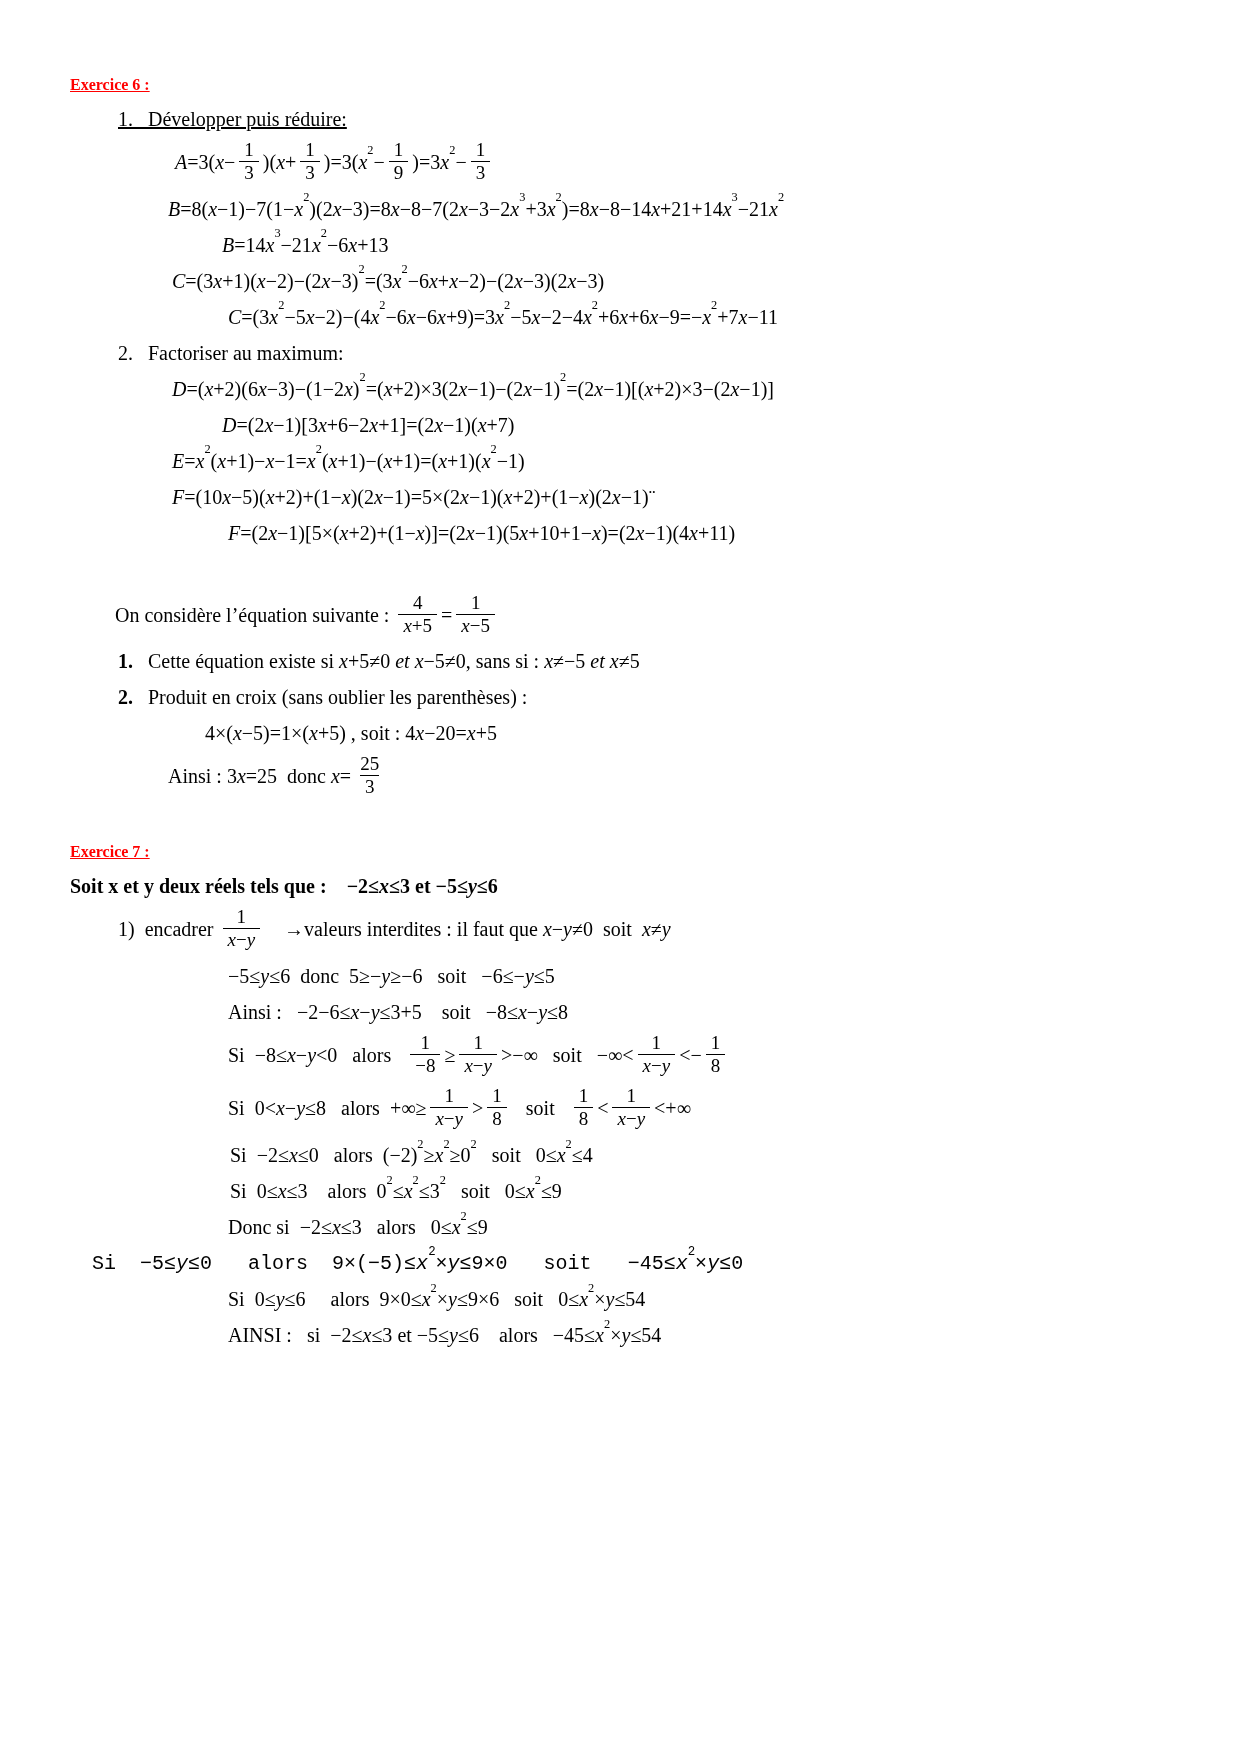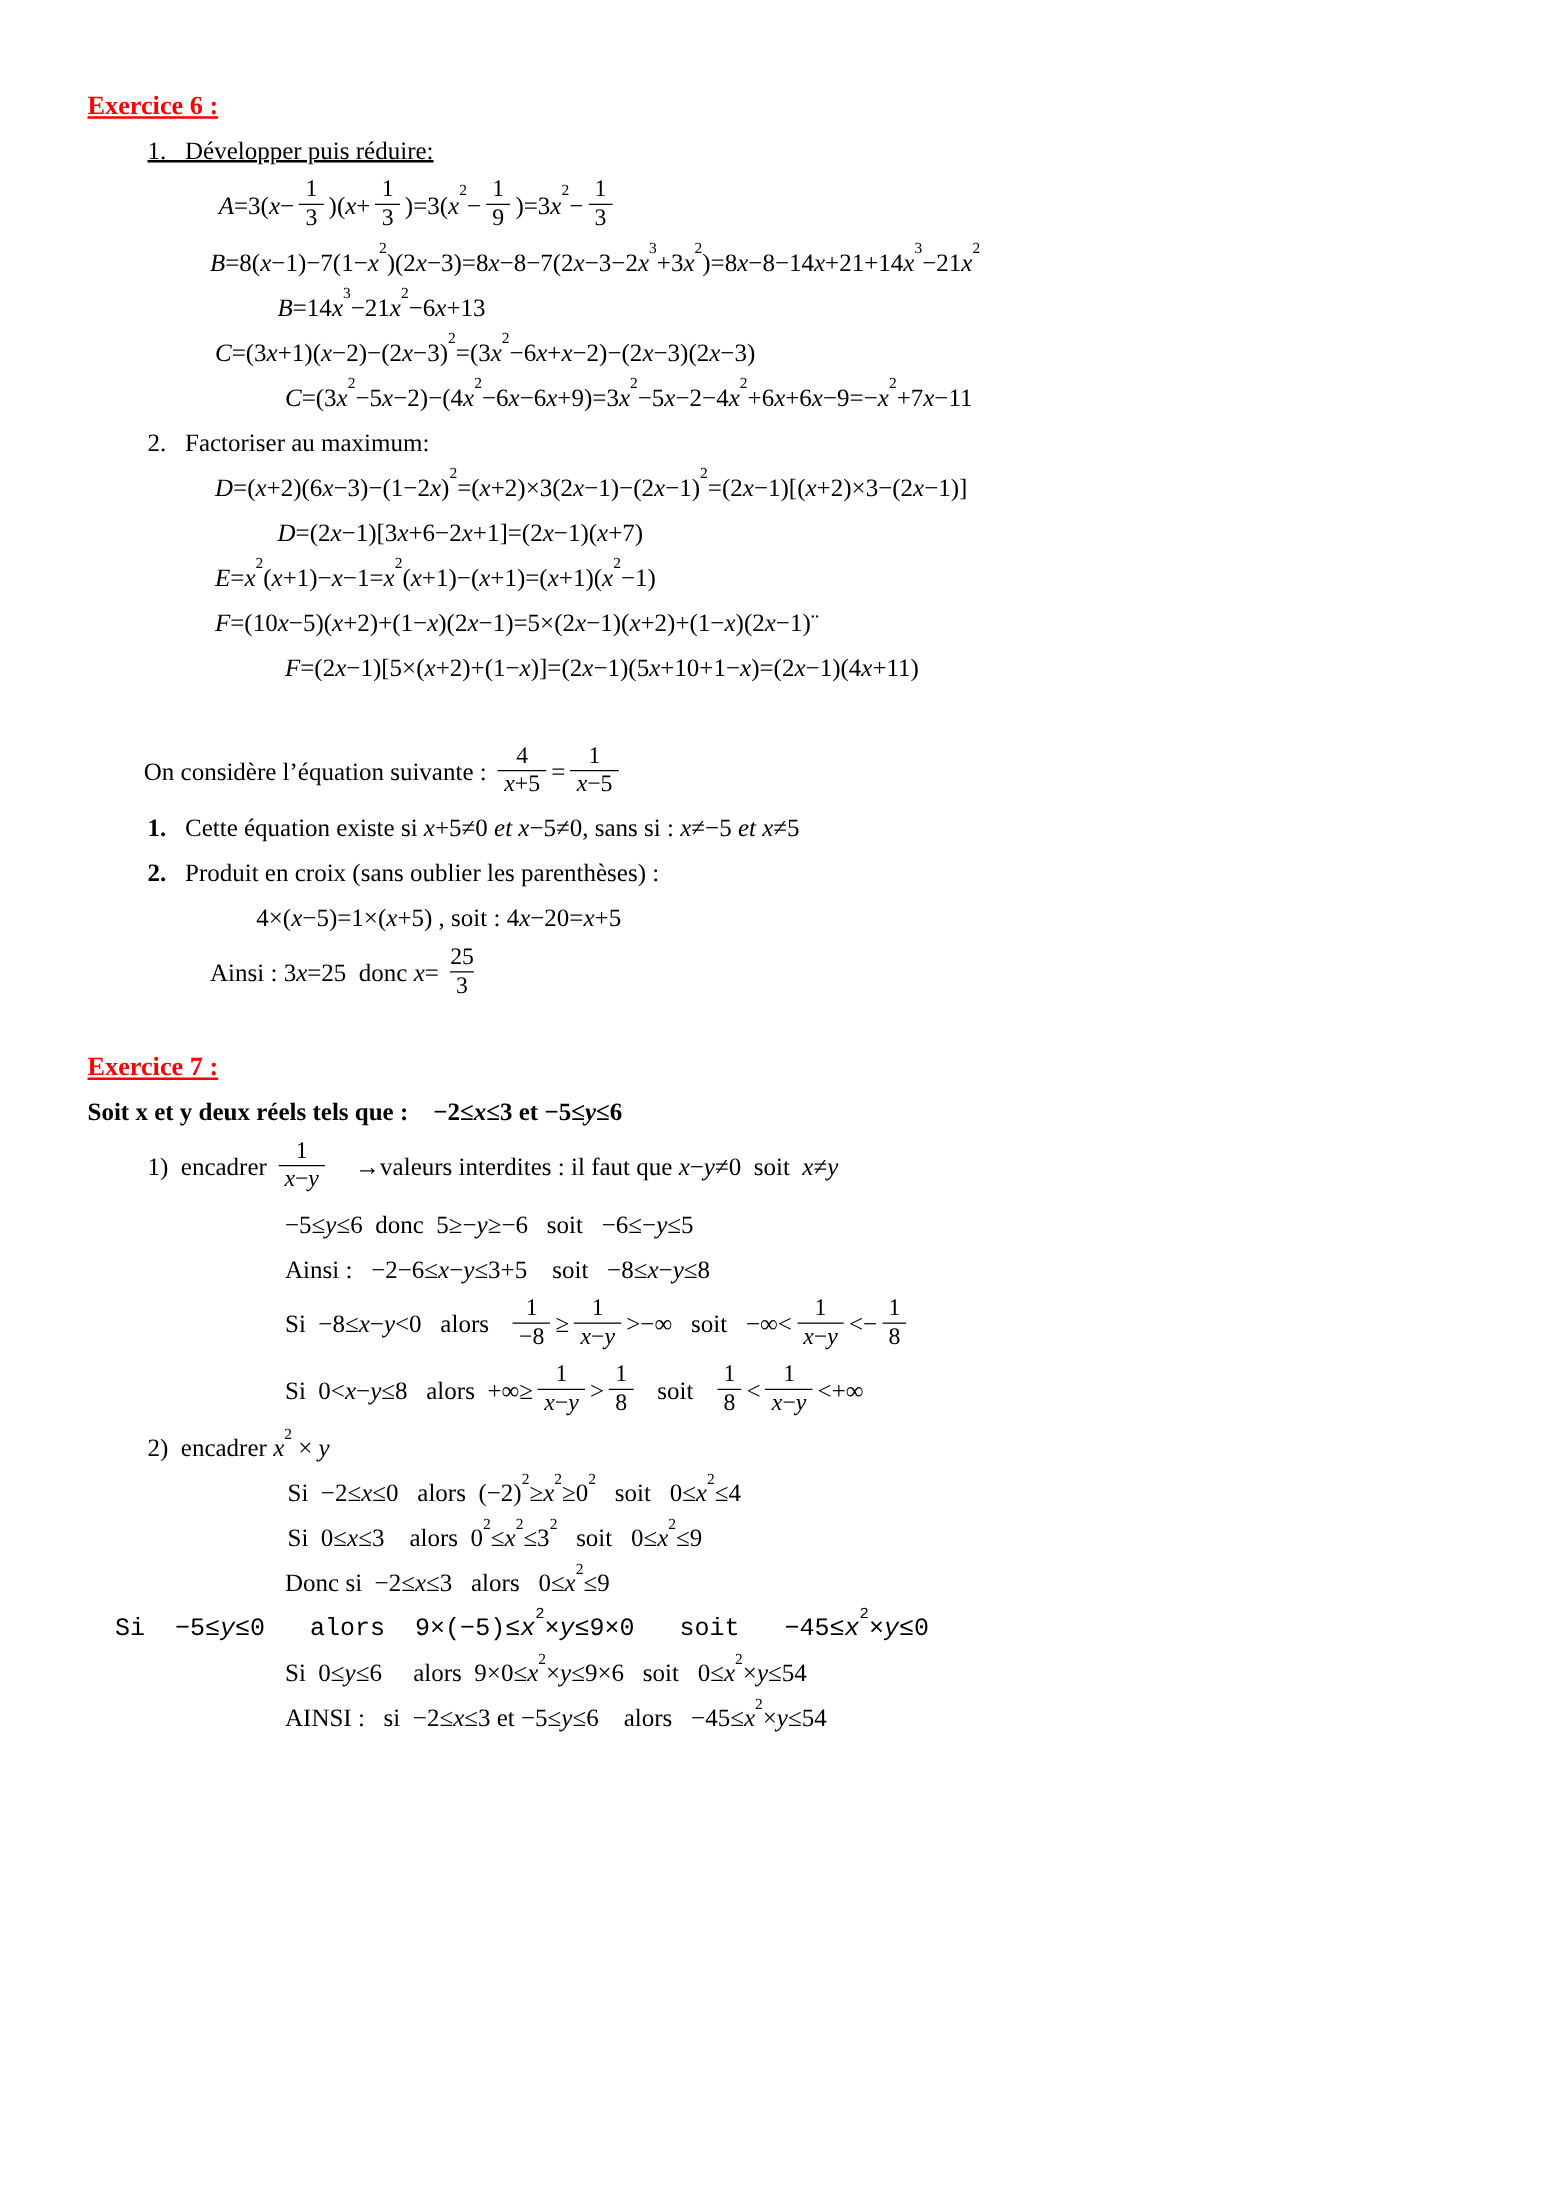--- a/index.html
+++ b/index.html
@@ -3,21 +3,21 @@
 <meta charset="utf-8">
 <style>
   html,body{margin:0;padding:0;background:#e8e8e8;}
   .page{
     width:1240px;height:1754px;background:#ffffff;box-sizing:border-box;
     font-family:"Liberation Serif","DejaVu Serif",serif;
     font-size:20px;color:#000;padding-top:70px;overflow:hidden;
   }
   .line{white-space:pre-wrap;margin-bottom:9px;line-height:1.35;}
   .heading{
-    font-weight:bold;text-decoration:underline;font-size:21px;
+    font-weight:bold;text-decoration:underline;font-size:16px;
     display:inline-block;
     text-align:center;
   }
   .rm{font-style:normal;}
   .bold{font-weight:bold;}
   .math i{font-style:italic;}
   sup{font-size:0.62em;line-height:0;position:relative;top:-0.55em;}
   .frac{
     display:inline-flex;flex-direction:column;align-items:center;
     vertical-align:middle;margin:0 4px;transform:translateY(-3px);
@@ -54,21 +54,20 @@
         <div class="line" style="margin-left: 168px; margin-top: 4px;"><span class="rm">Ainsi : </span><span class="math">3<i>x</i>=25</span><span class="rm">  donc </span><span class="math"><i>x</i>=</span><span class="frac"><span class="num"><span class="math">25</span></span><span class="den"><span class="math">3</span></span></span></div>
       </div>
       <div>
         <div class="line" style="margin-left: 70px; margin-top: 36px;"><span class="heading" style="color: rgb(255, 0, 0); text-decoration: underline;">Exercice 7 :</span></div>
         <div class="line" style="margin-left: 70px; margin-top: 2px; font-weight: bold;"><span class="rm">Soit x et y deux réels tels que :    </span><span class="math">−2≤<i>x</i>≤3</span><span class="rm"> et </span><span class="math">−5≤<i>y</i>≤6</span></div>
         <div class="line" style="margin-left: 118px; margin-top: 2px;"><span class="rm">1)  encadrer </span><span class="frac"><span class="num"><span class="math">1</span></span><span class="den"><span class="math"><i>x</i>−<i>y</i></span></span></span><span class="rm">    </span><span class="rm bold">→</span><span class="rm">valeurs interdites : il faut que </span><span class="math"><i>x</i>−<i>y</i>≠0</span><span class="rm">  soit  </span><span class="math"><i>x</i>≠<i>y</i></span></div>
         <div class="line" style="margin-left: 228px;"><span class="math">−5≤<i>y</i>≤6</span><span class="rm">  donc  </span><span class="math">5≥−<i>y</i>≥−6</span><span class="rm">   soit   </span><span class="math">−6≤−<i>y</i>≤5</span></div>
         <div class="line" style="margin-left: 228px; margin-top: 2px;"><span class="rm">Ainsi :   </span><span class="math">−2−6≤<i>x</i>−<i>y</i>≤3+5</span><span class="rm">    soit   </span><span class="math">−8≤<i>x</i>−<i>y</i>≤8</span></div>
         <div class="line" style="margin-left: 228px; margin-top: 2px;"><span class="rm">Si  </span><span class="math">−8≤<i>x</i>−<i>y</i>&lt;0</span><span class="rm">   alors   </span><span class="frac"><span class="num"><span class="math">1</span></span><span class="den"><span class="math">−8</span></span></span><span class="math">≥</span><span class="frac"><span class="num"><span class="math">1</span></span><span class="den"><span class="math"><i>x</i>−<i>y</i></span></span></span><span class="math">&gt;−∞</span><span class="rm">   soit   </span><span class="math">−∞&lt;</span><span class="frac"><span class="num"><span class="math">1</span></span><span class="den"><span class="math"><i>x</i>−<i>y</i></span></span></span><span class="math">&lt;−</span><span class="frac"><span class="num"><span class="math">1</span></span><span class="den"><span class="math">8</span></span></span></div>
         <div class="line" style="margin-left: 228px; margin-top: 2px;"><span class="rm">Si  </span><span class="math">0&lt;<i>x</i>−<i>y</i>≤8</span><span class="rm">   alors  </span><span class="math">+∞≥</span><span class="frac"><span class="num"><span class="math">1</span></span><span class="den"><span class="math"><i>x</i>−<i>y</i></span></span></span><span class="math">&gt;</span><span class="frac"><span class="num"><span class="math">1</span></span><span class="den"><span class="math">8</span></span></span><span class="rm">   soit   </span><span class="frac"><span class="num"><span class="math">1</span></span><span class="den"><span class="math">8</span></span></span><span class="math">&lt;</span><span class="frac"><span class="num"><span class="math">1</span></span><span class="den"><span class="math"><i>x</i>−<i>y</i></span></span></span><span class="math">&lt;+∞</span></div>
-        <div class="line" style="margin-left: 118px; margin-top: 6px;"><span class="rm">2)  encadrer </span><span class="math"><i>x</i><sup>2</sup> × <i>y</i></span></div>
         <div class="line" style="margin-left: 230px; margin-top: 4px;"><span class="rm">Si  </span><span class="math">−2≤<i>x</i>≤0</span><span class="rm">   alors  </span><span class="math">(−2)<sup>2</sup>≥<i>x</i><sup>2</sup>≥0<sup>2</sup></span><span class="rm">   soit   </span><span class="math">0≤<i>x</i><sup>2</sup>≤4</span></div>
         <div class="line" style="margin-left: 230px; margin-top: 4px;"><span class="rm">Si  </span><span class="math">0≤<i>x</i>≤3</span><span class="rm">    alors  </span><span class="math">0<sup>2</sup>≤<i>x</i><sup>2</sup>≤3<sup>2</sup></span><span class="rm">   soit   </span><span class="math">0≤<i>x</i><sup>2</sup>≤9</span></div>
         <div class="line" style="margin-left: 228px; margin-top: 4px;"><span class="rm">Donc si  </span><span class="math">−2≤<i>x</i>≤3</span><span class="rm">   alors   </span><span class="math">0≤<i>x</i><sup>2</sup>≤9</span></div>
         <div class="line" style="margin-left: 92px; margin-top: 4px; font-family: Liberation Mono, monospace;"><span class="rm">Si  </span><span class="math">−5≤<i>y</i>≤0</span><span class="rm">   alors  </span><span class="math">9×(−5)≤<i>x</i><sup>2</sup>×<i>y</i>≤9×0</span><span class="rm">   soit   </span><span class="math">−45≤<i>x</i><sup>2</sup>×<i>y</i>≤0</span></div>
         <div class="line" style="margin-left: 228px; margin-top: 6px;"><span class="rm">Si  </span><span class="math">0≤<i>y</i>≤6</span><span class="rm">     alors  </span><span class="math">9×0≤<i>x</i><sup>2</sup>×<i>y</i>≤9×6</span><span class="rm">   soit   </span><span class="math">0≤<i>x</i><sup>2</sup>×<i>y</i>≤54</span></div>
         <div class="line" style="margin-left: 228px; margin-top: 6px;"><span class="rm">AINSI :   si  </span><span class="math">−2≤<i>x</i>≤3</span><span class="rm"> et </span><span class="math">−5≤<i>y</i>≤6</span><span class="rm">    alors   </span><span class="math">−45≤<i>x</i><sup>2</sup>×<i>y</i>≤54</span></div>
       </div>
     </div>
 </div>
 

